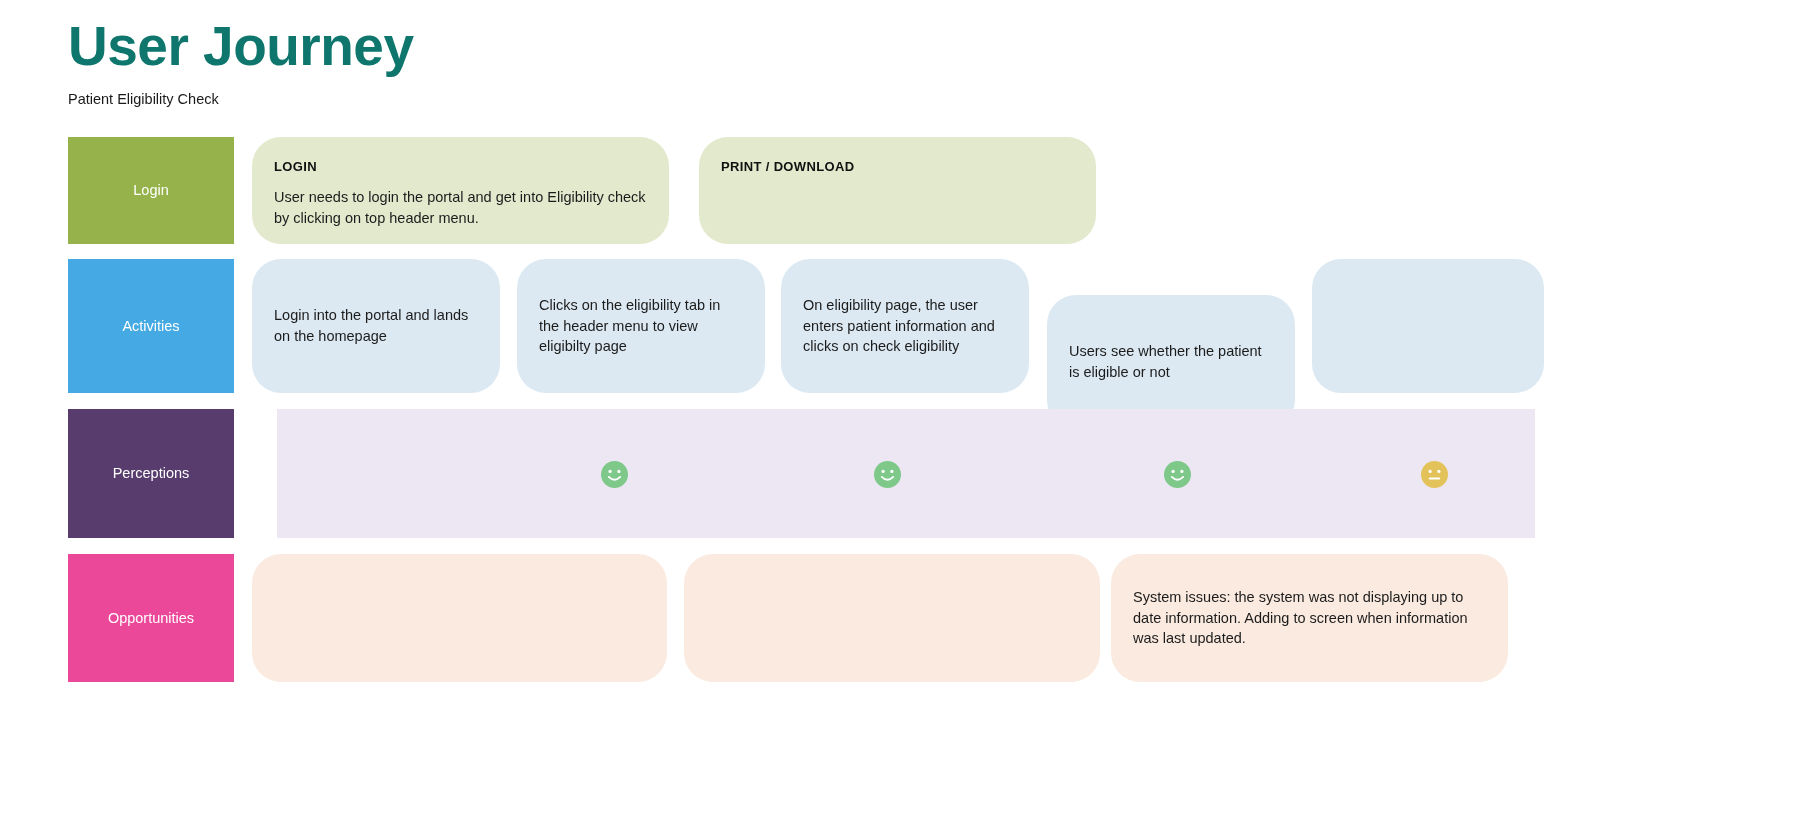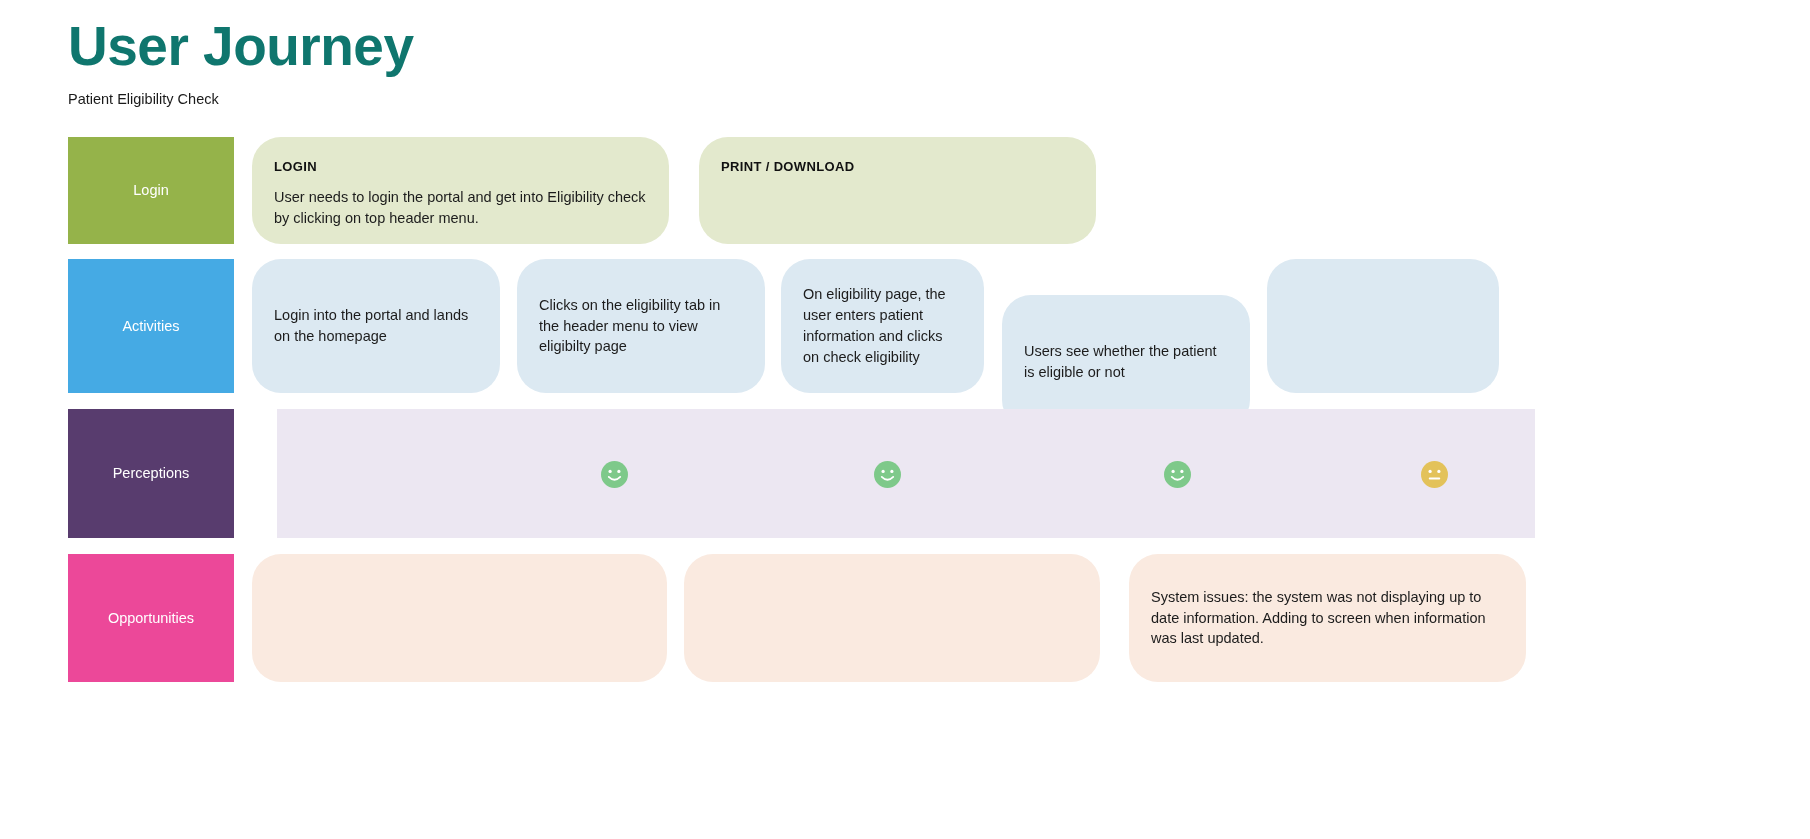--- a/index.html
+++ b/index.html
@@ -74,21 +74,21 @@
   #row-activities .row-label { background: #45aae4; height: 134px; }
   #row-activities .cell {
     background: #dce9f2;
     height: 134px;
     display: flex;
     align-items: center;
     padding: 0 22px;
   }
   #row-activities .c0 { width: 248px; }
   #row-activities .c1 { width: 248px; margin-left: 17px; }
-  #row-activities .c2 { width: 203px; margin-left: 16px; }
+  #row-activities .c2 { width: 248px; margin-left: 16px; }
   #row-activities .c3 { width: 248px; margin-left: 18px; margin-top: 36px; }
   #row-activities .c4 { width: 232px; margin-left: 17px; }
 
   
   #row-perceptions { top: 409px; height: 129px; width: 1442px; gap: 25px; }
   #row-perceptions .row-label { background: #583c6e; height: 129px; }
   #row-perceptions .strip {
     background: #ece7f2;
     height: 129px;
     width: 1258px;
@@ -107,21 +107,21 @@
   #row-opportunities .row-label { background: #ec4899; height: 128px; }
   #row-opportunities .cell {
     background: #faeae0;
     height: 128px;
     display: flex;
     align-items: center;
     padding: 0 22px;
   }
   #row-opportunities .c0 { width: 415px; }
   #row-opportunities .c1 { width: 416px; margin-left: 17px; }
-  #row-opportunities .c2 { width: 397px; margin-left: 29px; }
+  #row-opportunities .c2 { width: 397px; margin-left: 11px; }
 </style>
 </head>
 <body>
 
 <div class="page">
 
   <div class="header">
     <div class="page-title">User Journey</div>
     <div class="page-subtitle">Patient Eligibility Check</div>
   </div>

